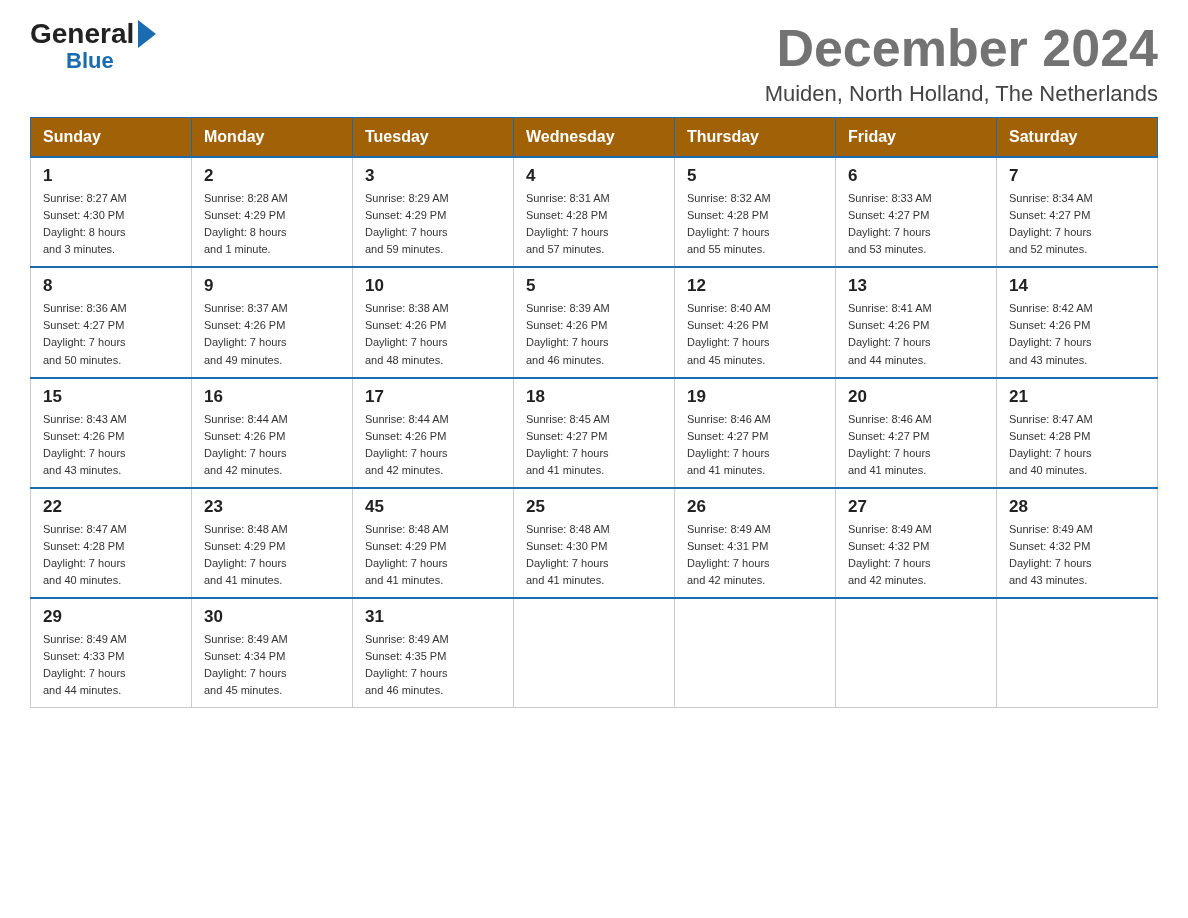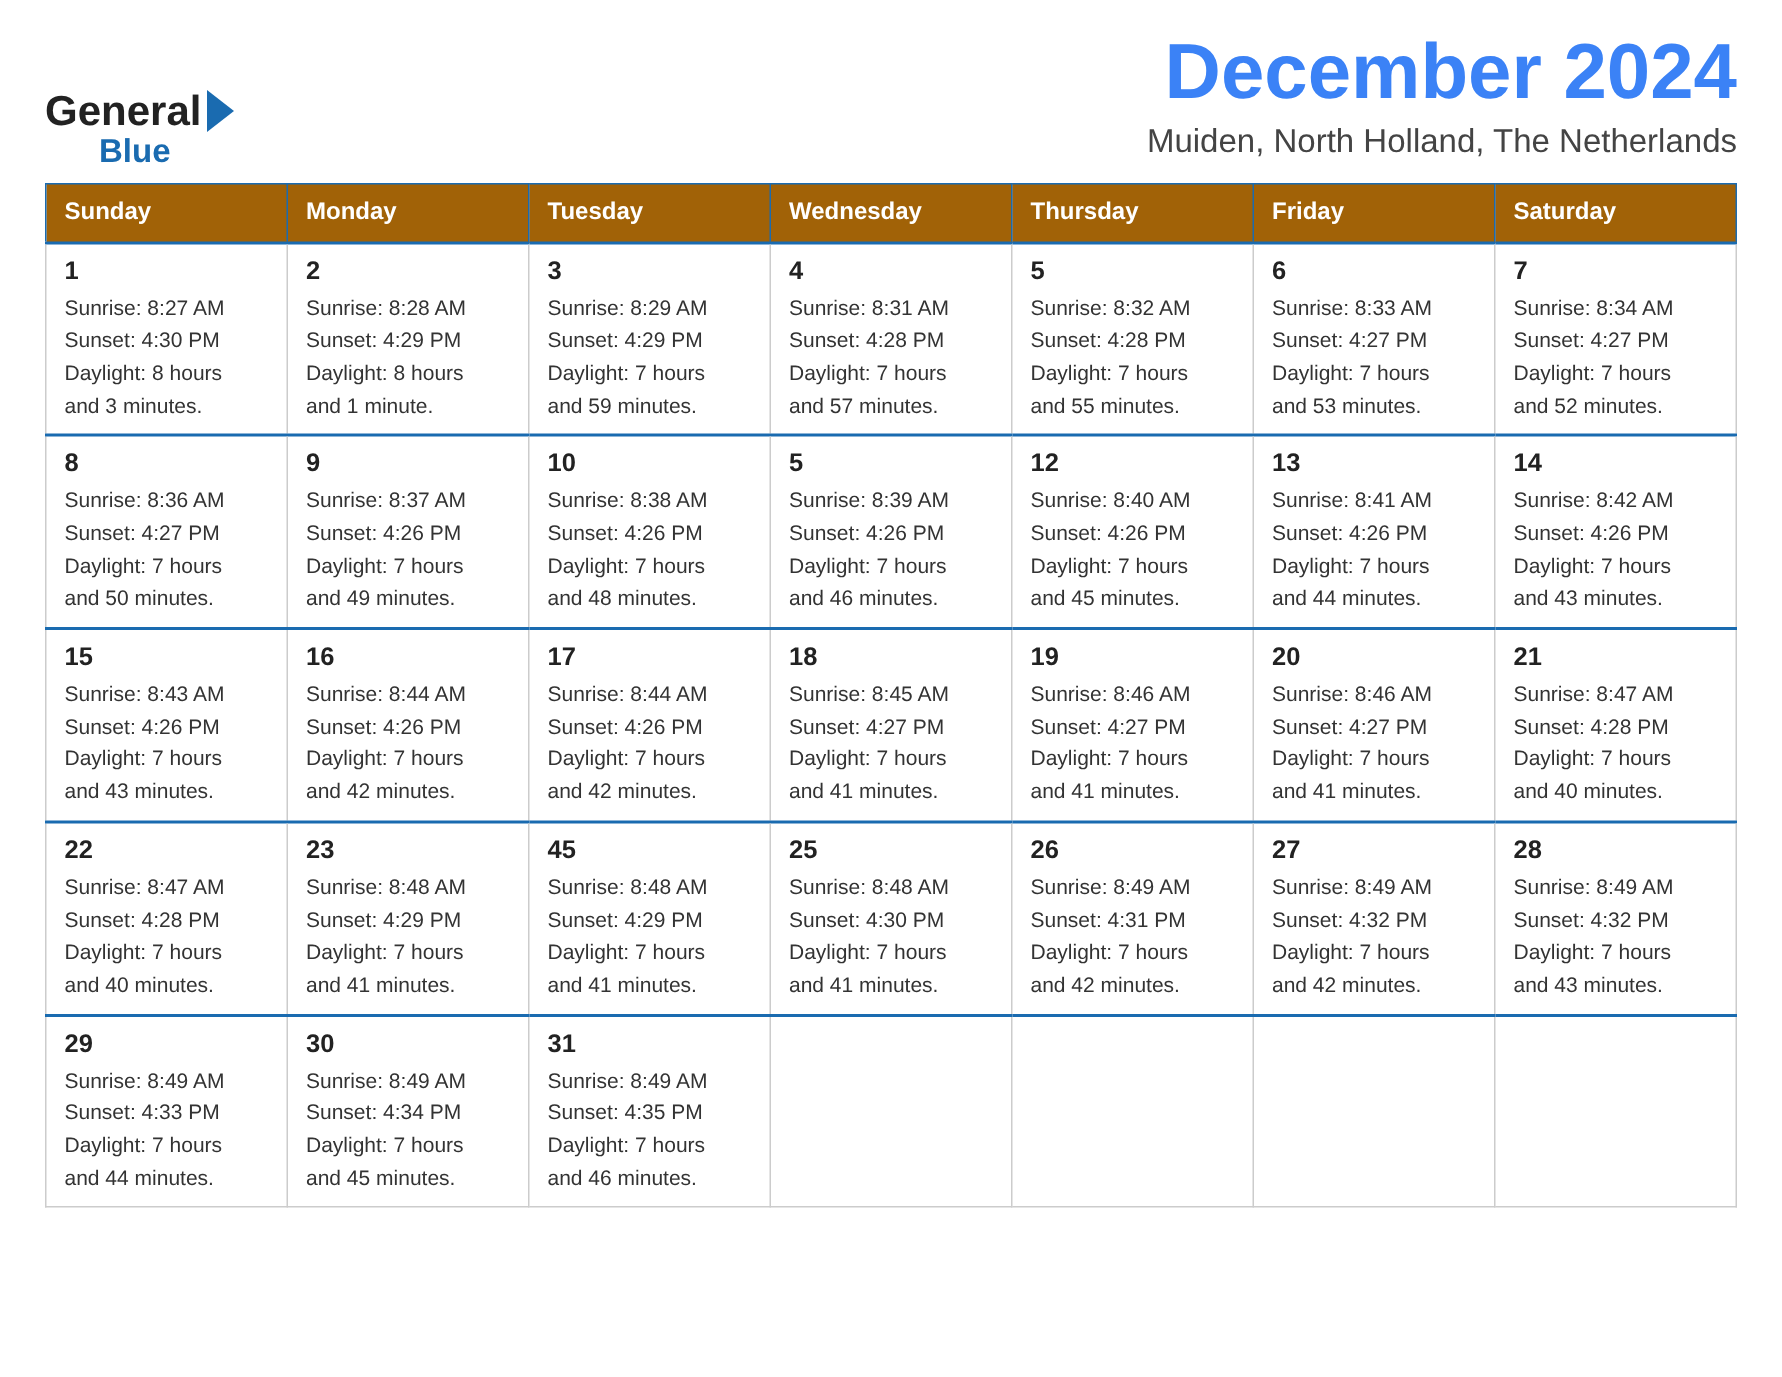--- a/index.html
+++ b/index.html
@@ -14,21 +14,20 @@
     .header {
       display: flex;
       align-items: flex-start;
       justify-content: space-between;
       margin-bottom: 10px;
     }
     .logo {
       display: flex;
       flex-direction: column;
       align-items: flex-start;
-      margin-top: 40px;
     }
     .logo-general {
       font-size: 28px;
       font-weight: bold;
       color: #222;
       line-height: 1;
     }
     .logo-general span {
       color: #1a6bb0;
     }
@@ -50,21 +49,21 @@
       vertical-align: middle;
       position: relative;
       top: -2px;
     }
     .title-area {
       text-align: right;
     }
     .month-title {
       font-size: 52px;
       font-weight: bold;
-      color: #3b82f6;
+      color: #737373;
       line-height: 1.1;
     }
     .location-title {
       font-size: 22px;
       color: #444;
       margin-top: 4px;
     }
     .calendar-table {
       width: 100%;
       border-collapse: collapse;
@@ -91,21 +90,21 @@
     .calendar-table tr:first-child td {
       border-top: 2px solid #1a6bb0;
     }
     .day-number {
       font-size: 17px;
       font-weight: bold;
       color: #222;
       margin-bottom: 4px;
     }
     .day-info {
-      font-size: 14px;
+      font-size: 11px;
       color: #333;
       line-height: 1.55;
     }
     .empty-cell {
       background: #fff;
       border-top: 2px solid #1a6bb0;
     }
   </style>
 </head>
 <body>

